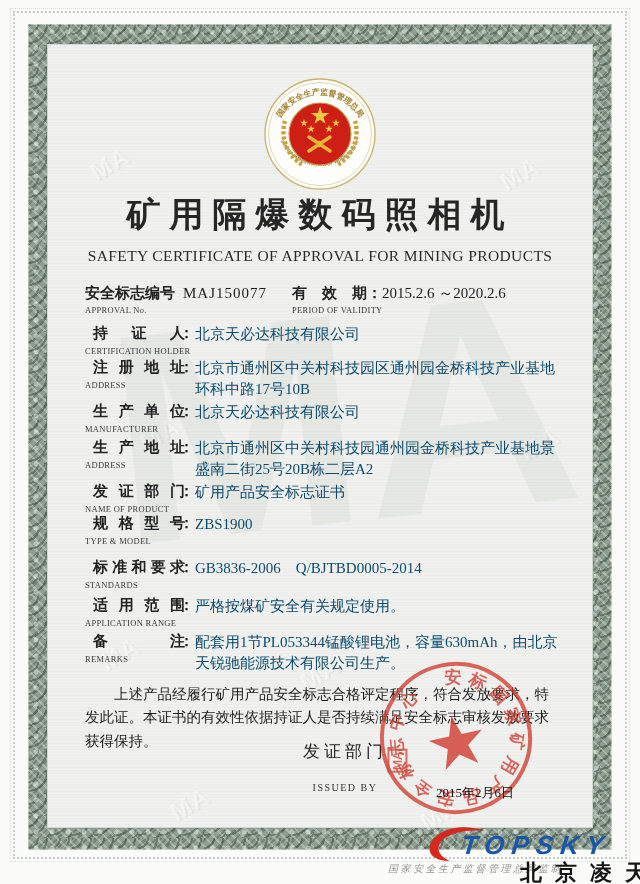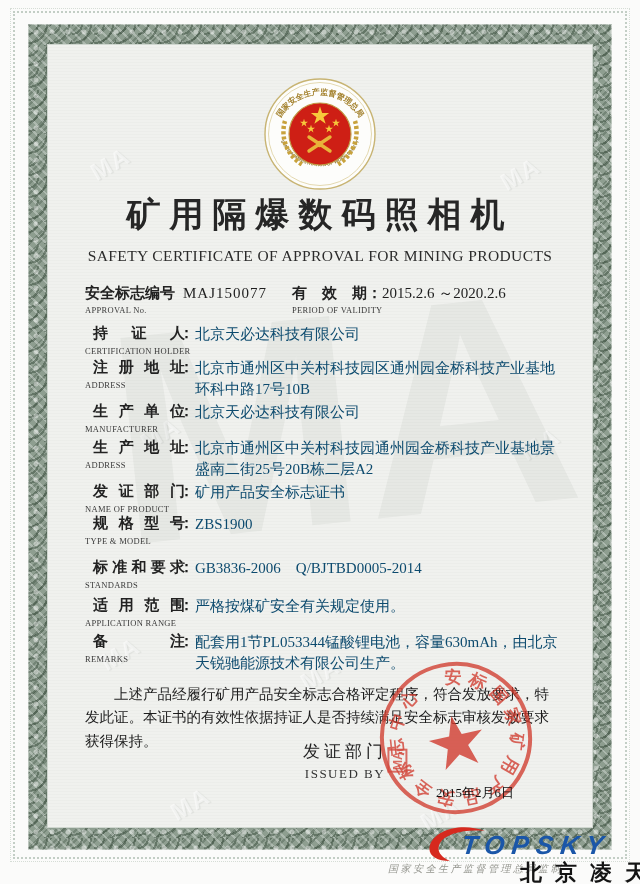--- a/index.html
+++ b/index.html
@@ -65,21 +65,21 @@
   .r-prodaddr { top:438px; } .r-prodname { top:482px; } .r-model    { top:514px; }
   .r-standards{ top:558px; } .r-range    { top:596px; } .r-remarks  { top:632px; }
 
   
   .declaration { position:absolute; left:85px; top:683px; width:478px; font-size:14.5px;
                  line-height:1.62; text-indent:2em; color:#1c1c1c; }
 
   
   .issued { position:absolute; left:270px; top:740px; width:150px; text-align:center; }
   .issued .cn { font-size:17px; letter-spacing:4px; color:#222; }
-  .issued .en { font-size:13px; letter-spacing:1.5px; margin-top:3px; color:#333; }
+  .issued .en { font-size:10px; letter-spacing:1.5px; margin-top:19px; color:#333; }
   .issue-date { position:absolute; left:436px; top:784px; font-size:13px; color:#111; z-index:6; }
 
   
   .seal { position:absolute; left:370px; top:652px; width:172px; height:172px; z-index:5;
           transform:rotate(-12deg); opacity:.9; }
 
   
   .supervision { position:absolute; left:388px; top:862px; font-size:10px; letter-spacing:2.5px;
                  color:#95968f; z-index:2;font-style:italic; }
   .brandbox { position:absolute; left:428px; top:822px; width:212px; height:62px; z-index:3; }

